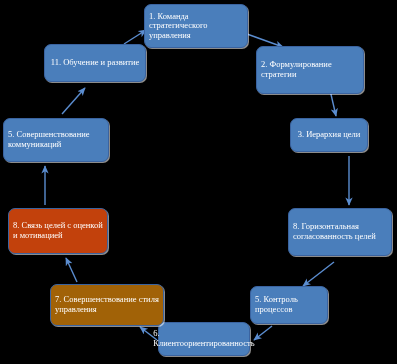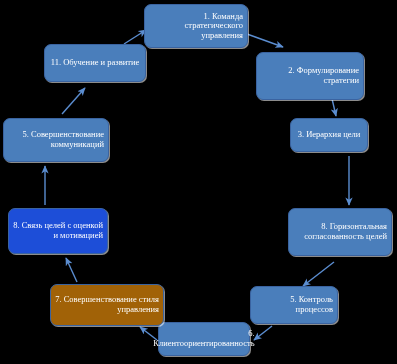--- a/index.html
+++ b/index.html
@@ -18,21 +18,21 @@
   .node {
     position: absolute;
     box-sizing: border-box;
     background: #4a7ebb;
     border: 1px solid #3a63a0;
     border-radius: 7px;
     color: #ffffff;
     display: flex;
     align-items: center;
     justify-content: center;
-    text-align: right;
+    text-align: left;
     line-height: 1.12;
     font-size: 8.5px;
     padding: 16px 4px;
     box-shadow: 1px 1px 0 rgba(255,255,255,0.55);
   }
   .node span { display: block; }
   svg.arrows {
     position: absolute;
     left: 0;
     top: 0;
@@ -63,39 +63,39 @@
         <line x1="45" y1="205" x2="45" y2="166"></line>
         <line x1="62" y1="114" x2="85" y2="88"></line>
         <line x1="124" y1="44" x2="146" y2="30"></line>
       </g>
   </svg>
 
   <div id="node-layer">
       <div class="node" style="left: 144px; top: 4px; width: 104px; height: 44px; background: rgb(74, 126, 187); border-color: rgb(58, 99, 160); color: rgb(255, 255, 255);">
         <span>1. Команда стратегического управления</span>
       </div>
-      <div class="node" style="left: 256px; top: 52px; width: 108px; height: 48px; background: rgb(74, 126, 187); border-color: rgb(58, 99, 160); color: rgb(255, 255, 255);">
+      <div class="node" style="left: 256px; top: 46px; width: 108px; height: 48px; background: rgb(74, 126, 187); border-color: rgb(58, 99, 160); color: rgb(255, 255, 255);">
         <span>2. Формулирование стратегии</span>
       </div>
       <div class="node" style="left: 290px; top: 118px; width: 78px; height: 34px; background: rgb(74, 126, 187); border-color: rgb(58, 99, 160); color: rgb(255, 255, 255);">
         <span>3. Иерархия цели</span>
       </div>
       <div class="node" style="left: 288px; top: 208px; width: 104px; height: 48px; background: rgb(74, 126, 187); border-color: rgb(58, 99, 160); color: rgb(255, 255, 255);">
         <span>8. Горизонтальная согласованность целей</span>
       </div>
-      <div class="node" style="left: 250px; top: 286px; width: 88px; height: 38px; background: rgb(74, 126, 187); border-color: rgb(58, 99, 160); color: rgb(255, 255, 255);">
+      <div class="node" style="left: 250px; top: 286px; width: 78px; height: 38px; background: rgb(74, 126, 187); border-color: rgb(58, 99, 160); color: rgb(255, 255, 255);">
         <span>5. Контроль процессов</span>
       </div>
       <div class="node" style="left: 158px; top: 322px; width: 92px; height: 32px; background: rgb(74, 126, 187); border-color: rgb(58, 99, 160); color: rgb(255, 255, 255);">
         <span>6. Клиентоориентированность</span>
       </div>
       <div class="node" style="left: 50px; top: 284px; width: 114px; height: 42px; background: #a16207; border-color: rgb(58, 99, 160); color: rgb(255, 255, 255);">
         <span>7. Совершенствование стиля управления</span>
       </div>
-      <div class="node" style="left: 8px; top: 208px; width: 100px; height: 46px; background: #1d4ed8; border-color: rgb(58, 99, 160); color: rgb(255, 255, 255);">
+      <div class="node" style="left: 8px; top: 208px; width: 100px; height: 46px; background: #c2410c; border-color: rgb(58, 99, 160); color: rgb(255, 255, 255);">
         <span>8. Связь целей с оценкой и мотивацией</span>
       </div>
       <div class="node" style="left: 3px; top: 118px; width: 106px; height: 44px; background: rgb(74, 126, 187); border-color: rgb(58, 99, 160); color: rgb(255, 255, 255);">
         <span>5. Совершенствование коммуникаций</span>
       </div>
       <div class="node" style="left: 44px; top: 44px; width: 102px; height: 38px; background: rgb(74, 126, 187); border-color: rgb(58, 99, 160); color: rgb(255, 255, 255);">
         <span>11. Обучение и развитие</span>
       </div>
     </div>
 

